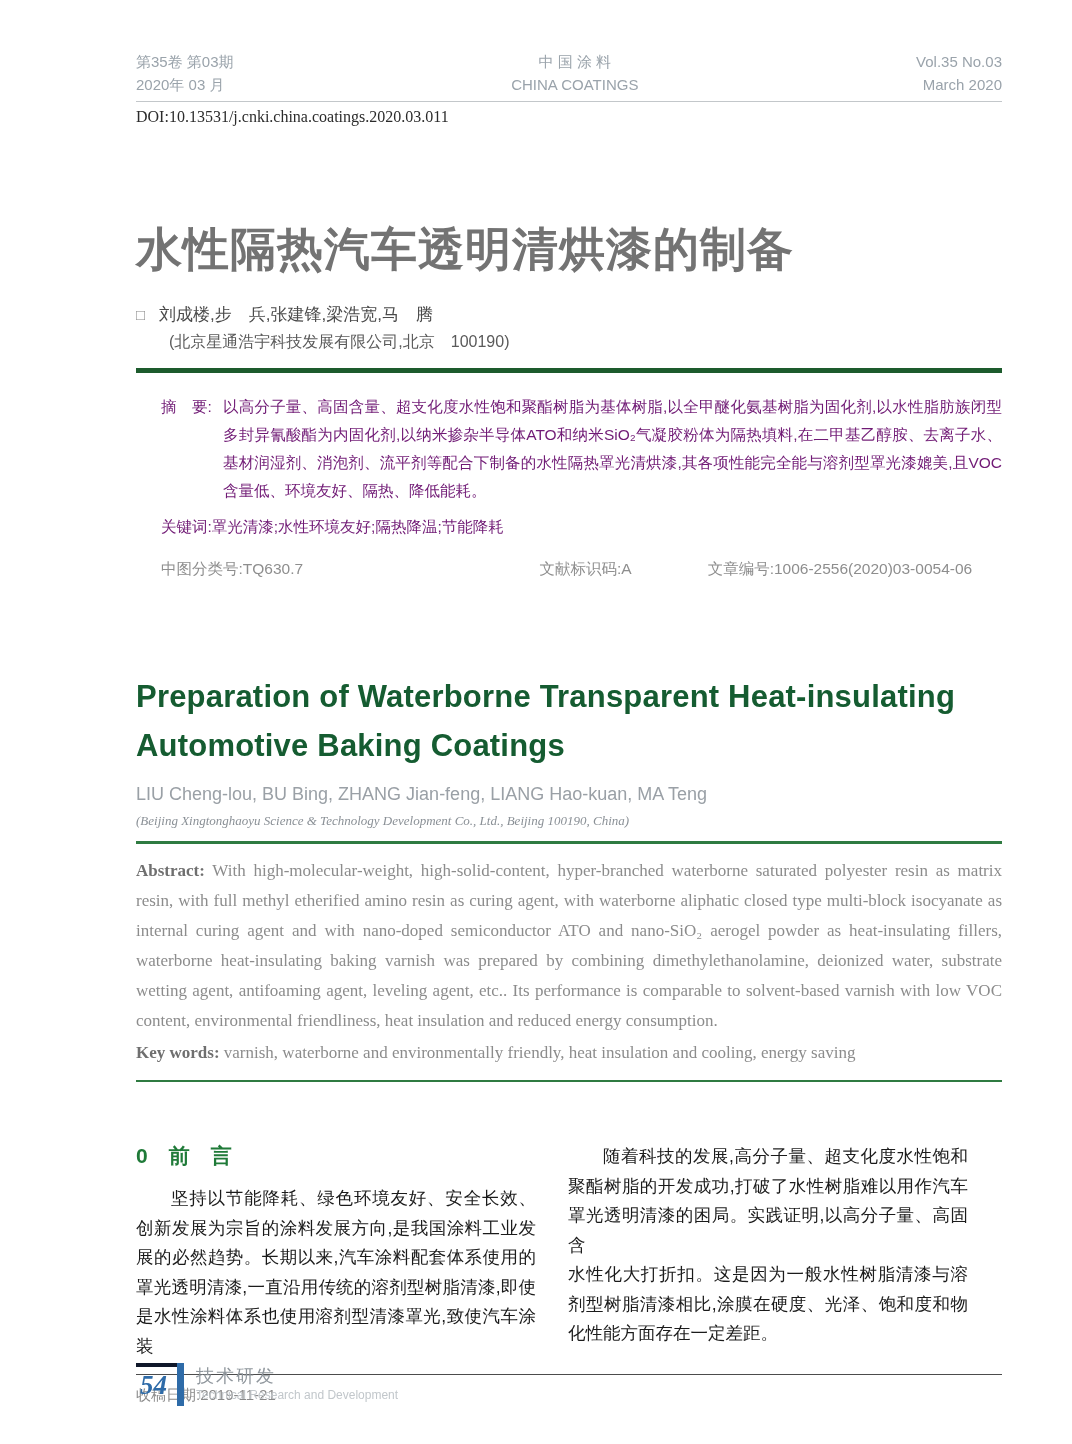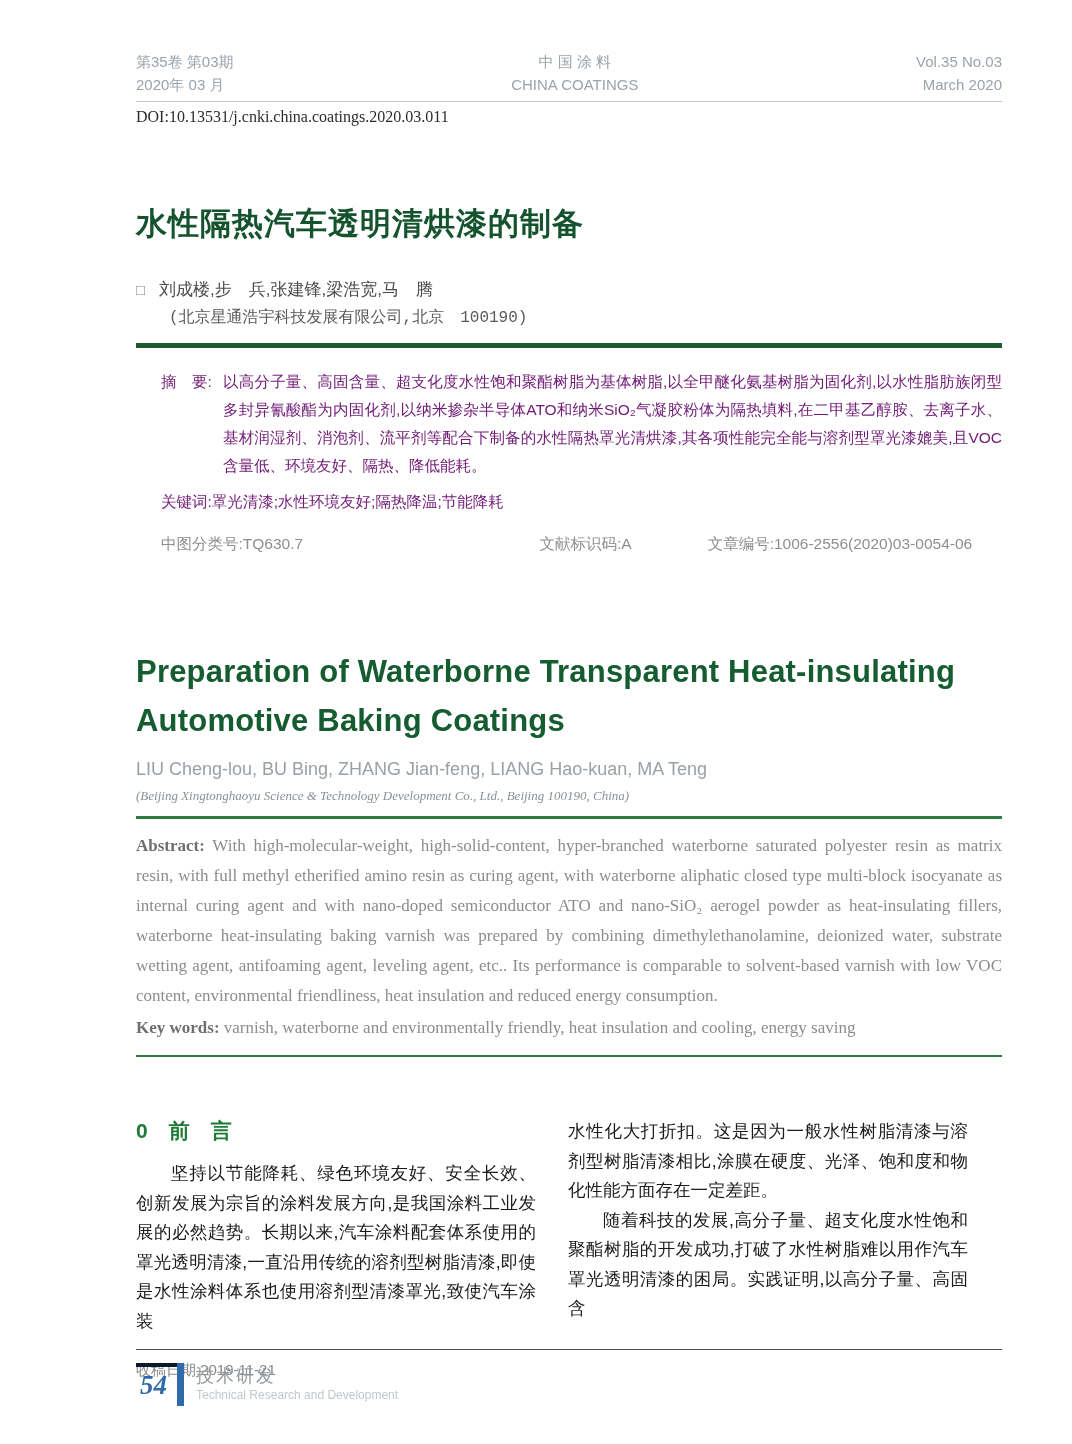--- a/index.html
+++ b/index.html
@@ -11,24 +11,24 @@
   }
   
   .jheader { display:flex; justify-content:space-between; color:#9aa3ab; font-size:15px; line-height:23px; }
   .jheader .hcol { white-space:nowrap; }
   .jheader .hcol.center { text-align:center; }
   .jheader .hcol.right { text-align:right; }
   .header-rule { border-bottom:1px solid #c3c7ca; margin-top:5px; }
   .doi-line { font-family:"Liberation Serif", serif; font-size:16px; color:#2b2b2b; margin-top:6px; }
 
   
-  .cn-title { margin-top:68px; font-size:31px; font-weight:bold; color:#14532d; letter-spacing:1px; line-height:60px; }
+  .cn-title { margin-top:93px; font-size:46px; font-weight:bold; color:#737373; letter-spacing:1px; line-height:60px; }
   .cn-authors { margin-top:24px; font-size:17px; color:#4a4a4a; display:flex; align-items:center; }
   .cn-authors .marker { color:#8a8a8a; margin-right:14px; font-size:15px; }
-  .cn-affil { margin-top:6px; font-size:16px; color:#5a5a5a; padding-left:33px;font-family:Liberation Mono, monospace; }
+  .cn-affil { margin-top:6px; font-size:16px; color:#5a5a5a; padding-left:33px; }
   .thick-rule { height:5px; background:#1d5b2d; margin-top:15px; }
 
   
   .cn-front { color:#701a75; font-size:15.5px; line-height:28px; }
   .cn-abstract { display:flex; margin-top:20px; padding-left:25px; }
   .cn-abs-label { flex:0 0 62px; }
   .cn-abs-text { flex:1; text-align:justify; }
   .cn-keywords { margin-top:8px; padding-left:25px; }
   .cls-row { display:grid; grid-template-columns:45% 20% 35%; margin-top:18px; padding-left:25px; color:#8e8e8e; font-size:15.5px; }
 
@@ -114,22 +114,22 @@
   <p class="en-abstract"><b>Abstract:</b><span> With high-molecular-weight, high-solid-content, hyper-branched waterborne saturated polyester resin as matrix resin, with full methyl etherified amino resin as curing agent, with waterborne aliphatic closed type multi-block isocyanate as internal curing agent and with nano-doped semiconductor ATO and nano-SiO₂ aerogel powder as heat-insulating fillers, waterborne heat-insulating baking varnish was prepared by combining dimethylethanolamine, deionized water, substrate wetting agent, antifoaming agent, leveling agent, etc.. Its performance is comparable to solvent-based varnish with low VOC content, environmental friendliness, heat insulation and reduced energy consumption.</span></p>
   <p class="en-keywords"><b>Key words:</b><span> varnish, waterborne and environmentally friendly, heat insulation and cooling, energy saving</span></p>
   <div class="green-rule"></div>
 
   <div class="body-cols">
     <div class="bcol">
       <div class="sec-heading">0　前　言</div>
       <p class="bodytext indent">坚持以节能降耗、绿色环境友好、安全长效、创新发展为宗旨的涂料发展方向,是我国涂料工业发展的必然趋势。长期以来,汽车涂料配套体系使用的罩光透明清漆,一直沿用传统的溶剂型树脂清漆,即使是水性涂料体系也使用溶剂型清漆罩光,致使汽车涂装</p>
     </div>
     <div class="bcol">
+      <p class="bodytext indent">随着科技的发展,高分子量、超支化度水性饱和聚酯树脂的开发成功,打破了水性树脂难以用作汽车罩光透明清漆的困局。实践证明,以高分子量、高固含</p>
       <p class="bodytext">水性化大打折扣。这是因为一般水性树脂清漆与溶剂型树脂清漆相比,涂膜在硬度、光泽、饱和度和物化性能方面存在一定差距。</p>
-      <p class="bodytext indent">随着科技的发展,高分子量、超支化度水性饱和聚酯树脂的开发成功,打破了水性树脂难以用作汽车罩光透明清漆的困局。实践证明,以高分子量、高固含</p>
     </div>
   </div>
 
   <div class="footnote-rule"></div>
   <div class="footnote">
     <div>收稿日期:2019-11-21</div>
 
   </div>
 
   <div class="page-badge">

